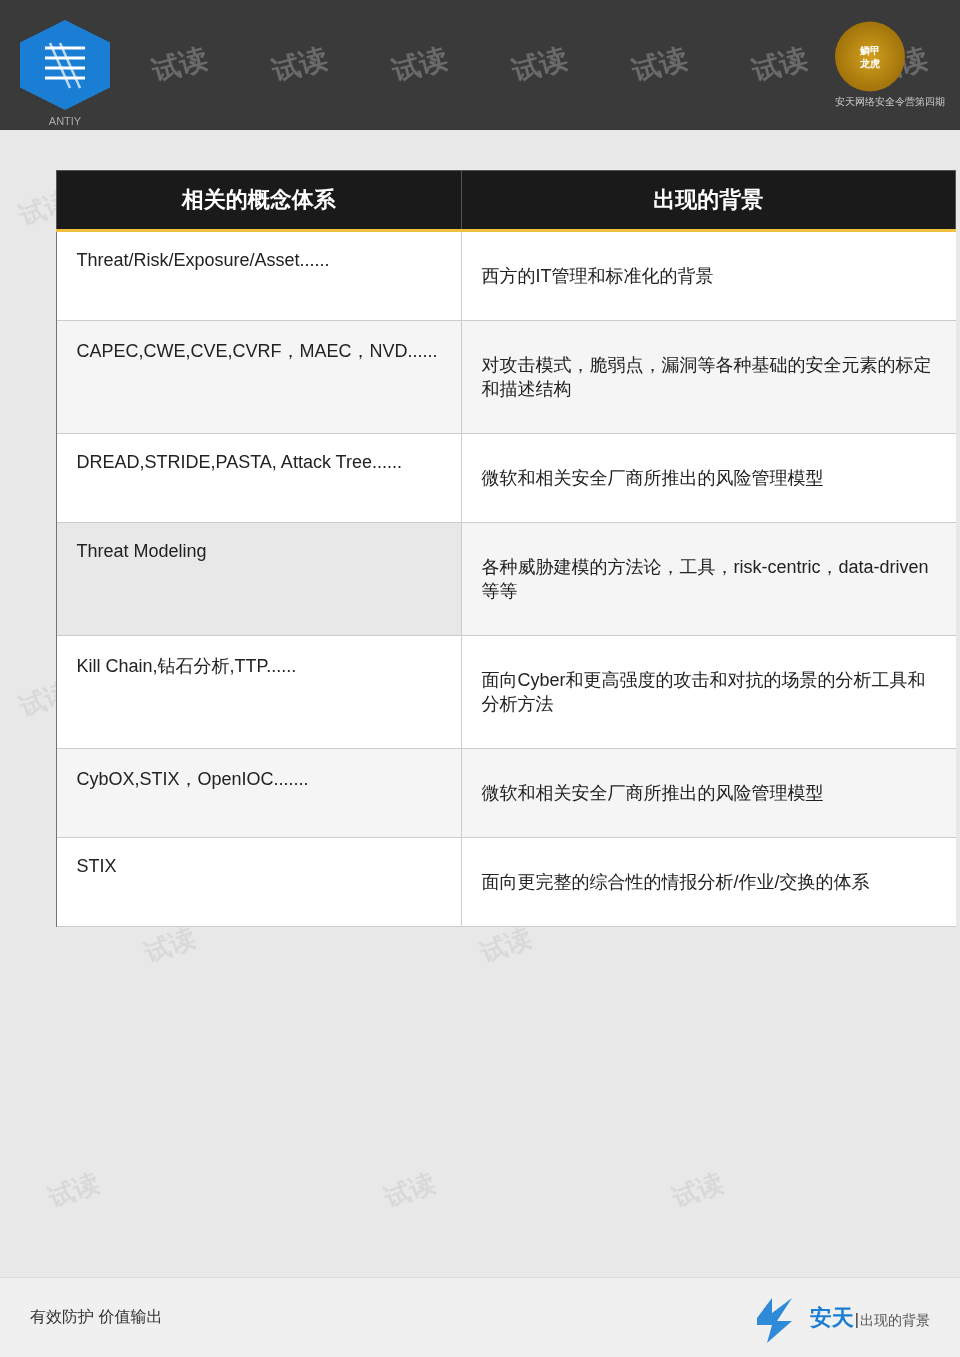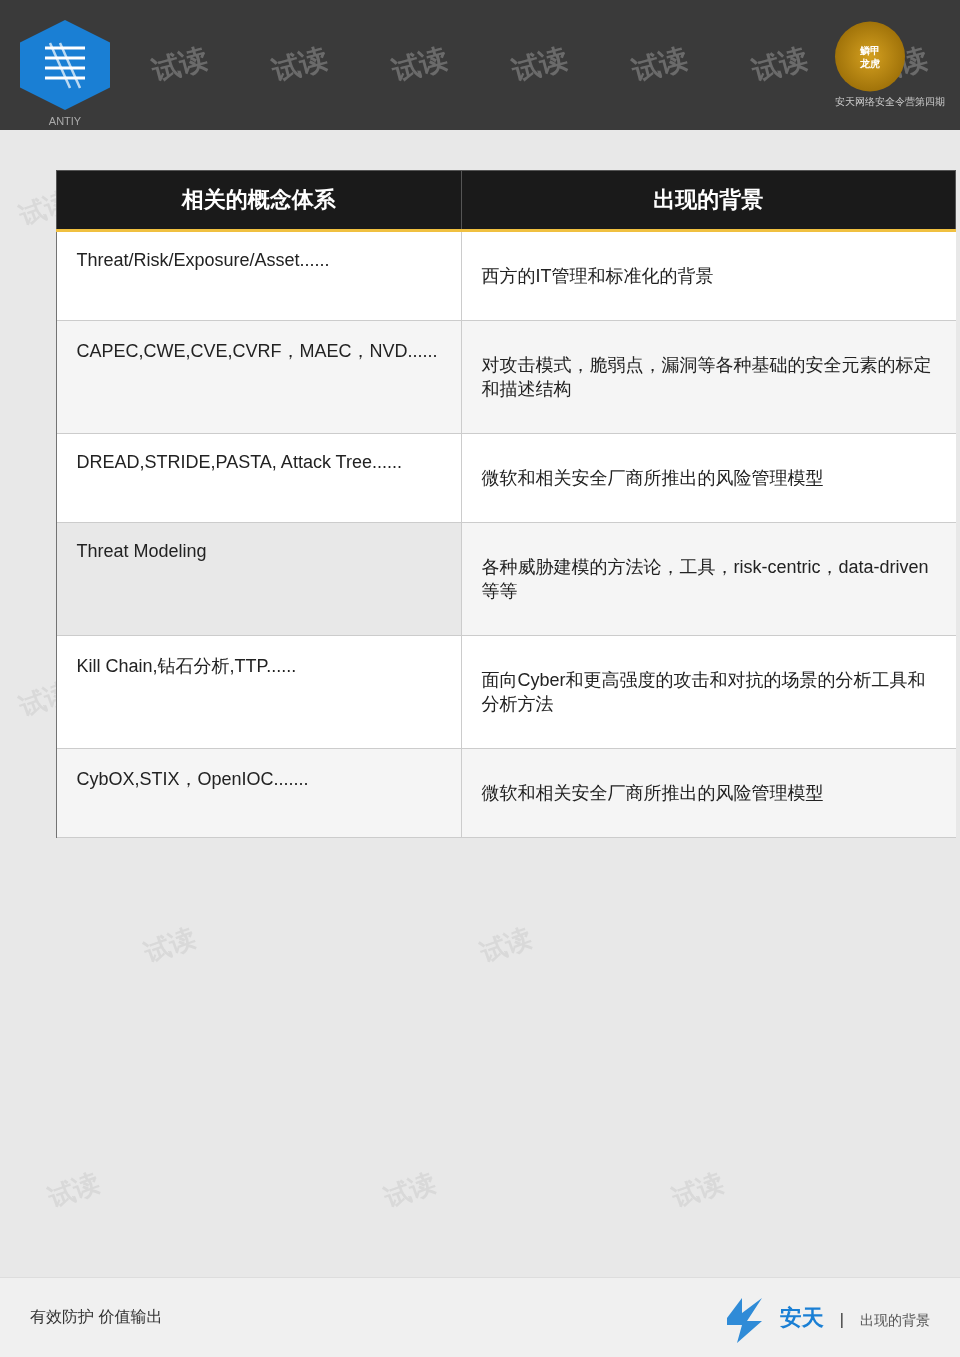--- a/index.html
+++ b/index.html
@@ -324,33 +324,37 @@
           <td class="table-cell-right">各种威胁建模的方法论，工具，risk-centric，data-driven等等</td>
         </tr>
         <tr class="table-data-row">
           <td class="table-cell-left">Kill Chain,钻石分析,TTP......</td>
           <td class="table-cell-right">面向Cyber和更高强度的攻击和对抗的场景的分析工具和分析方法</td>
         </tr>
         <tr class="table-data-row">
           <td class="table-cell-left">CybOX,STIX，OpenIOC.......</td>
           <td class="table-cell-right">微软和相关安全厂商所推出的风险管理模型</td>
         </tr>
+        <tr class="table-data-row">
+          <td class="table-cell-left">STIX</td>
+          <td class="table-cell-right">面向更完整的综合性的情报分析/作业/交换的体系</td>
+        </tr>
       </tbody>
   </table>
 </div>
 
 <div class="footer">
   <div class="footer-text">有效防护 价值输出</div>
   <div class="footer-logo-area">
 
     <svg width="55" height="50" viewBox="0 0 55 50">
 
       <polygon points="10,25 25,5 25,20 45,5 30,28 45,28 20,50 25,32 10,32" fill="#1a7fd4" opacity="0.9"></polygon>
     </svg>
     <div>
-      <div style="display:flex; align-items:baseline; gap:16px;">
+      <div style="display:flex; align-items:baseline; gap:1px;">
         <span class="footer-brand-text">安天</span>
         <span style="color:#333; font-size:16px; font-weight:500;">|</span>
         <span class="footer-brand-sub">出现的背景</span>
       </div>
     </div>
   </div>
 </div>
 
 </body></html>

